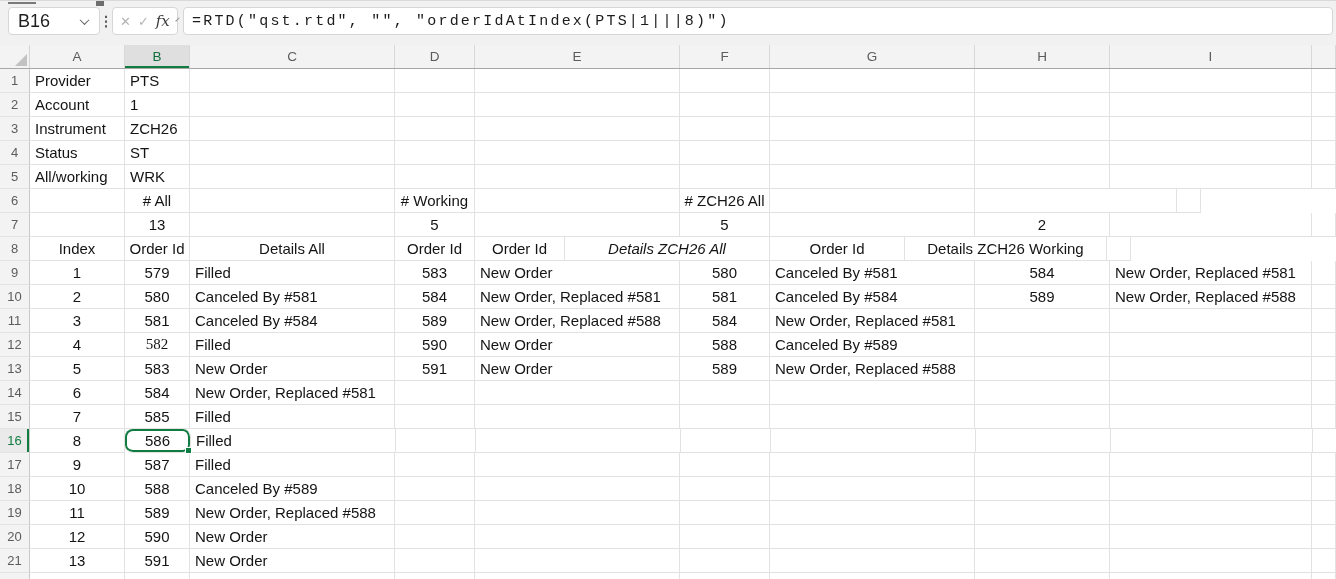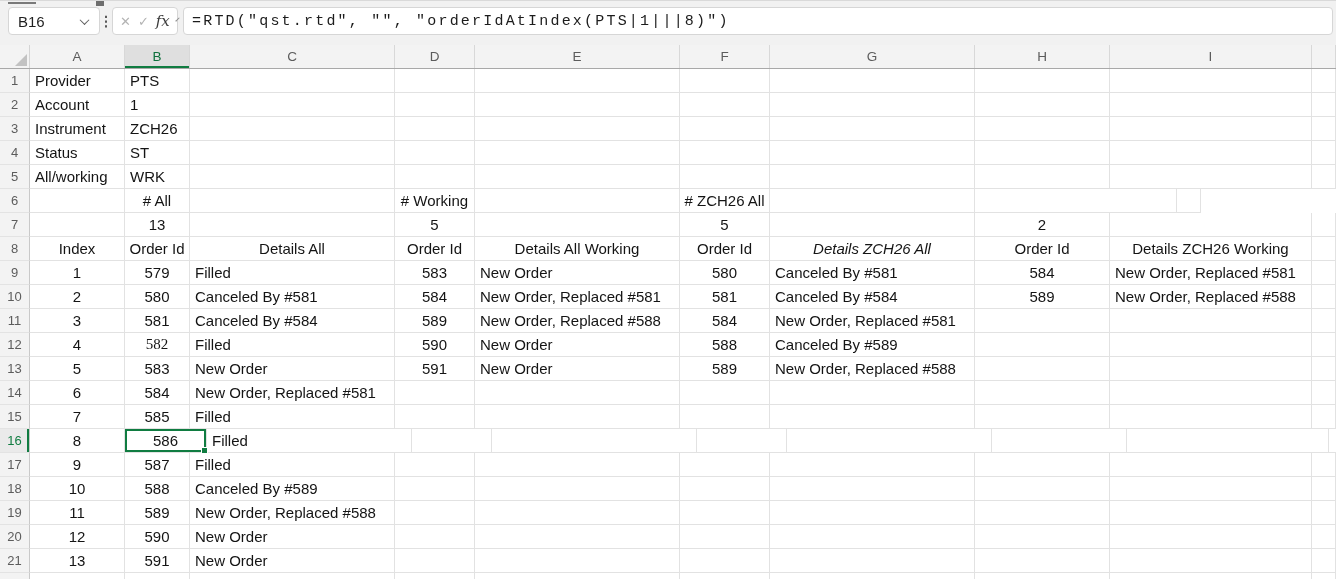--- a/index.html
+++ b/index.html
@@ -7,21 +7,21 @@
               font-family:"Liberation Sans", sans-serif; }
 
   
   .chrome { position:relative; width:1336px; height:45px; background:#F1F1F1;
             border-top:1px solid #D9D9D9; }
   .rib-artifact1 { position:absolute; left:8px; top:1px; width:28px; height:2px; background:#7a7a7a; }
   .rib-artifact2 { position:absolute; left:96px; top:0; width:8px; height:5px; background:#6e6e6e; }
   .fbox { position:absolute; top:6px; height:28px; background:#fff;
           border:1px solid #D6D6D6; border-radius:4px; display:flex; align-items:center; }
   .name-box { left:8px; width:92px; }
-  .name-box .txt { padding-left:9px; font-size:15px; color:#1f1f1f; }
+  .name-box .txt { padding-left:9px; font-size:18px; color:#1f1f1f; }
   .chev { width:7px; height:7px; border-right:1.6px solid #5f5f5f; border-bottom:1.6px solid #5f5f5f;
           transform:rotate(45deg) translate(-1px,-1px); }
   .name-box .chev { position:absolute; right:11px; top:10px; }
   .divider { position:absolute; left:101px; top:6px; width:10px; height:28px;
              display:flex; align-items:center; justify-content:center;
              color:#595959; font-size:14px; font-weight:bold; }
   .fx-box { left:112px; width:66px; padding:0 7px; gap:7px; }
   .icon-btn { font-size:13px; color:#B3B3B3; line-height:1; }
   .fx-glyph { font-family:"DejaVu Serif", serif; font-style:italic; font-size:15px; color:#3b3b3b; }
   .chev-sm { width:5px; height:5px; border-right:1.4px solid #8a8a8a; border-bottom:1.4px solid #8a8a8a;
@@ -184,21 +184,20 @@
         <div class="cell al-c" style="width: 135px;">2</div>
         <div class="cell al-l" style="width: 202px;"></div>
         <div class="cell al-l" style="width: 24px;"></div>
       </div>
       <div class="row">
         <div class="rh">8</div>
         <div class="cell al-c" style="width: 95px;">Index</div>
         <div class="cell al-c" style="width: 65px;">Order Id</div>
         <div class="cell al-c" style="width: 205px;">Details All</div>
         <div class="cell al-c" style="width: 80px;">Order Id</div>
-        <div class="cell al-c" style="width: 205px;">Details All Working</div>
         <div class="cell al-c" style="width: 90px;">Order Id</div>
         <div class="cell al-c" style="width: 205px; font-style: italic;">Details ZCH26 All</div>
         <div class="cell al-c" style="width: 135px;">Order Id</div>
         <div class="cell al-c" style="width: 202px;">Details ZCH26  Working</div>
         <div class="cell al-l" style="width: 24px;"></div>
       </div>
       <div class="row">
         <div class="rh">9</div>
         <div class="cell al-c" style="width: 95px;">1</div>
         <div class="cell al-c" style="width: 65px;">579</div>
@@ -285,21 +284,21 @@
         <div class="cell al-l" style="width: 205px;"></div>
         <div class="cell al-l" style="width: 90px;"></div>
         <div class="cell al-l" style="width: 205px;"></div>
         <div class="cell al-l" style="width: 135px;"></div>
         <div class="cell al-l" style="width: 202px;"></div>
         <div class="cell al-l" style="width: 24px;"></div>
       </div>
       <div class="row">
         <div class="rh active">16</div>
         <div class="cell al-c" style="width: 95px;">8</div>
-        <div class="cell al-c sel" style="width: 82px;">586</div>
+        <div class="cell al-c sel" style="width: 66px; border-radius: 8px;">586</div>
         <div class="cell al-l" style="width: 205px;">Filled</div>
         <div class="cell al-l" style="width: 80px;"></div>
         <div class="cell al-l" style="width: 205px;"></div>
         <div class="cell al-l" style="width: 90px;"></div>
         <div class="cell al-l" style="width: 205px;"></div>
         <div class="cell al-l" style="width: 135px;"></div>
         <div class="cell al-l" style="width: 202px;"></div>
         <div class="cell al-l" style="width: 24px;"></div>
       </div>
       <div class="row">

